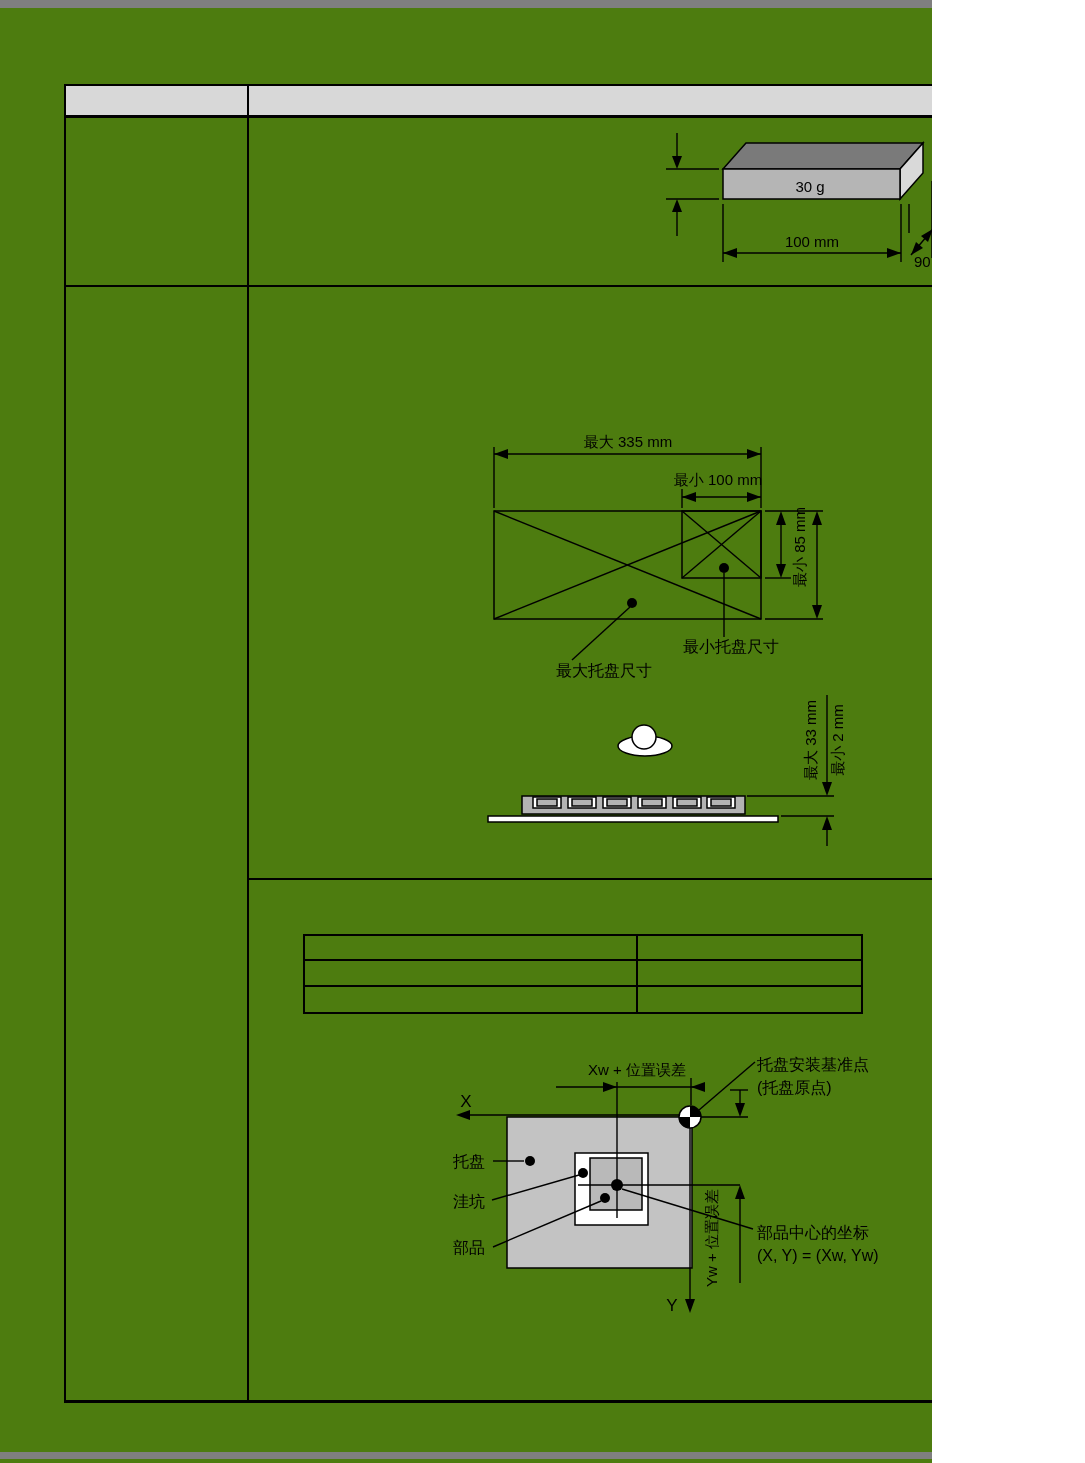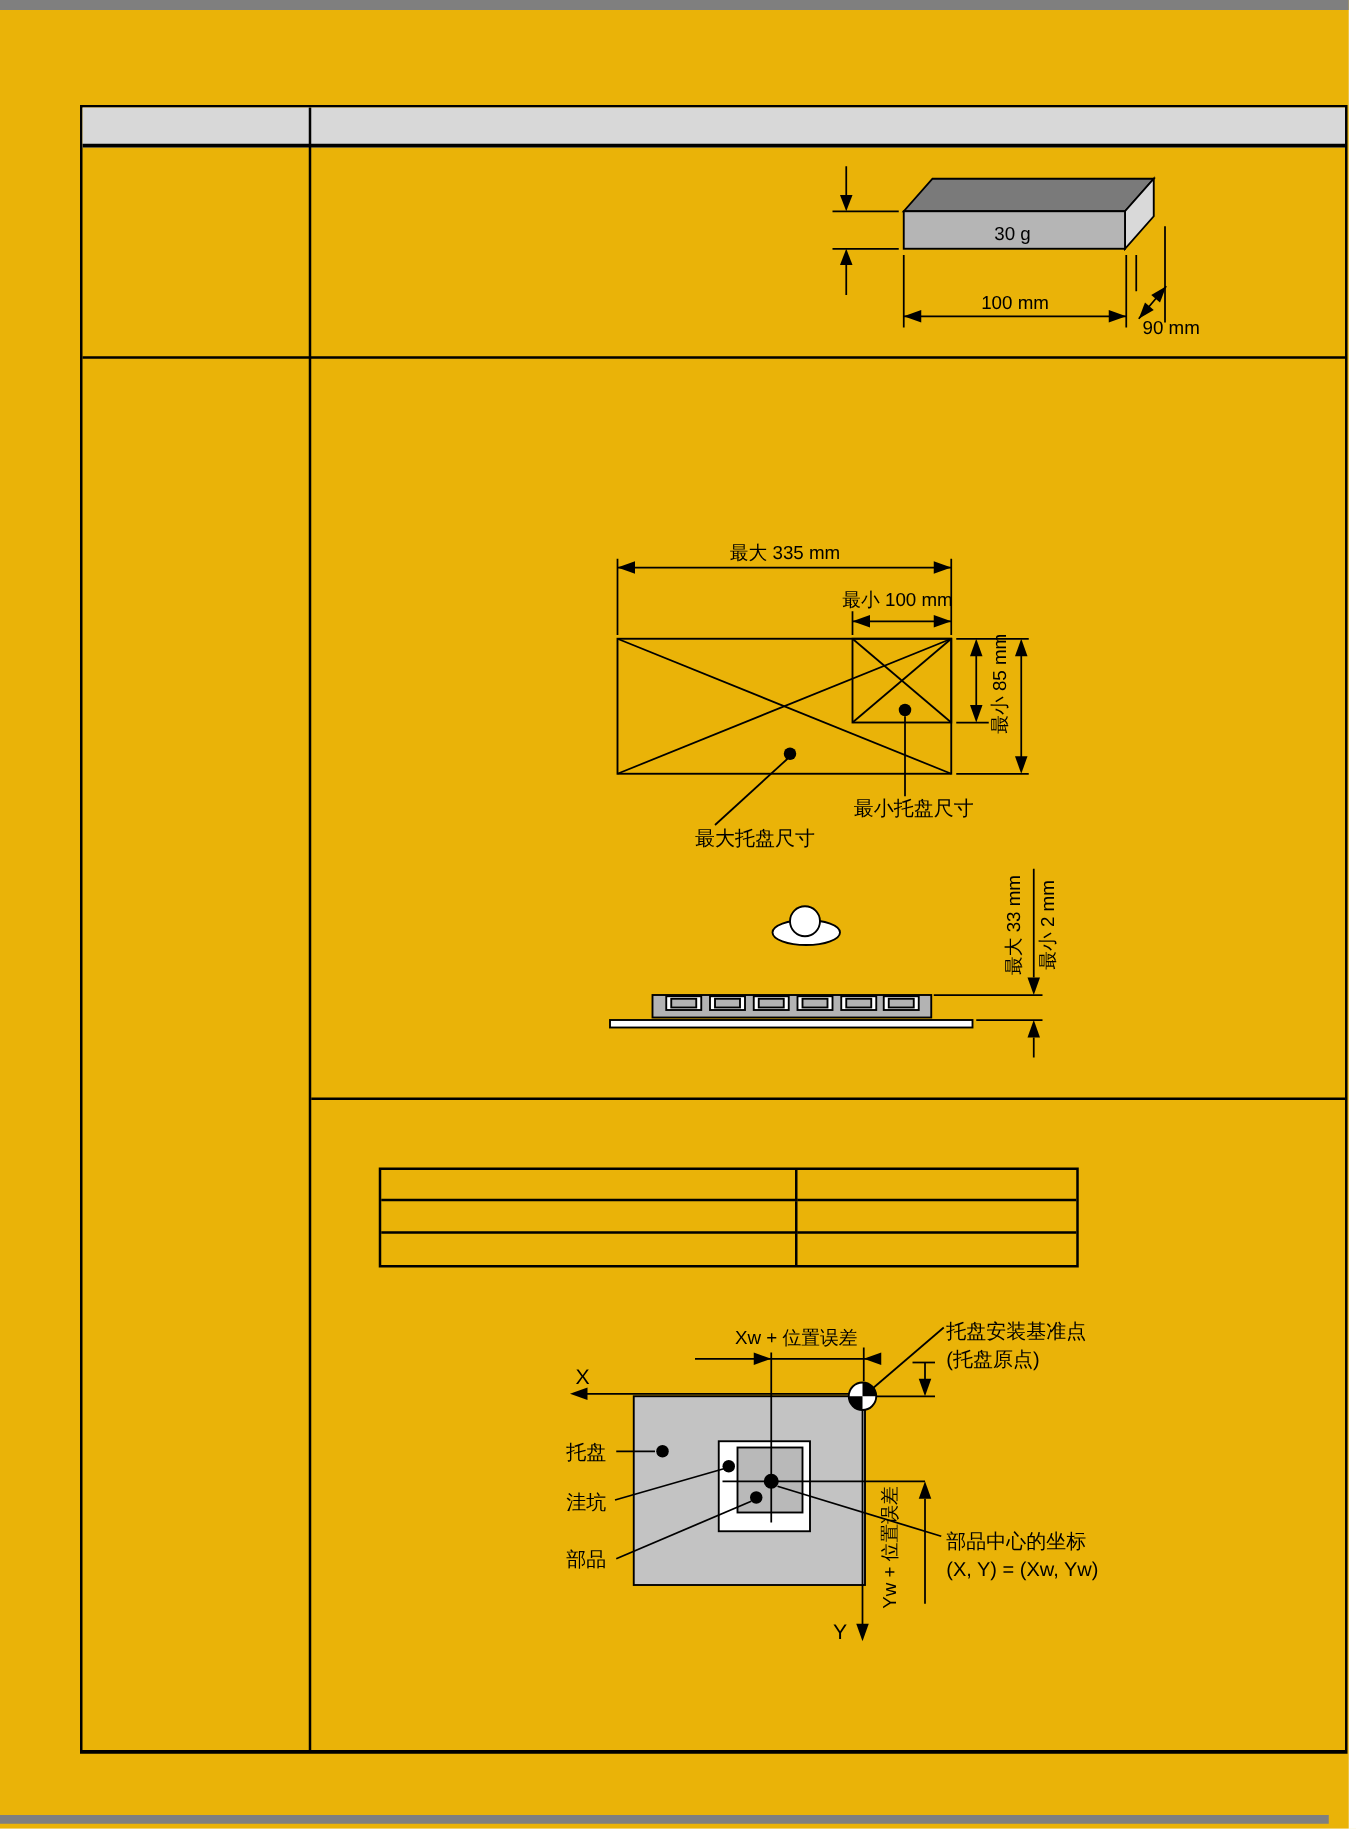--- a/index.html
+++ b/index.html
@@ -1,16 +1,16 @@
 <!DOCTYPE html>
 <html><head>
 <meta charset="utf-8">
 <style>
   html,body{margin:0;padding:0;background:#fff;}
-  .page{position:relative;width:1079px;height:1463px;background:#eab308;overflow:hidden;
+  .page{position:relative;width:932px;height:1463px;background:#4d7c0f;overflow:hidden;
         font-family:"Liberation Sans",sans-serif;}
   .bar{position:absolute;background:#7f7f7f;}
   .bar.top{left:0;top:0;width:1085px;height:8px;}
   .bar.bottom{left:0;top:1452px;width:1063px;height:7px;}
 
   .main-table{position:absolute;left:64px;top:84px;width:1014px;height:1319px;
               border:2px solid #000;border-bottom-width:3px;box-sizing:border-box;}
   .mt-header{position:absolute;left:0;top:0;right:0;height:29px;background:#d8d8d8;
              border-bottom:3px solid #000;}
   .mt-vline{position:absolute;left:181px;top:0;bottom:0;width:2px;background:#000;}

